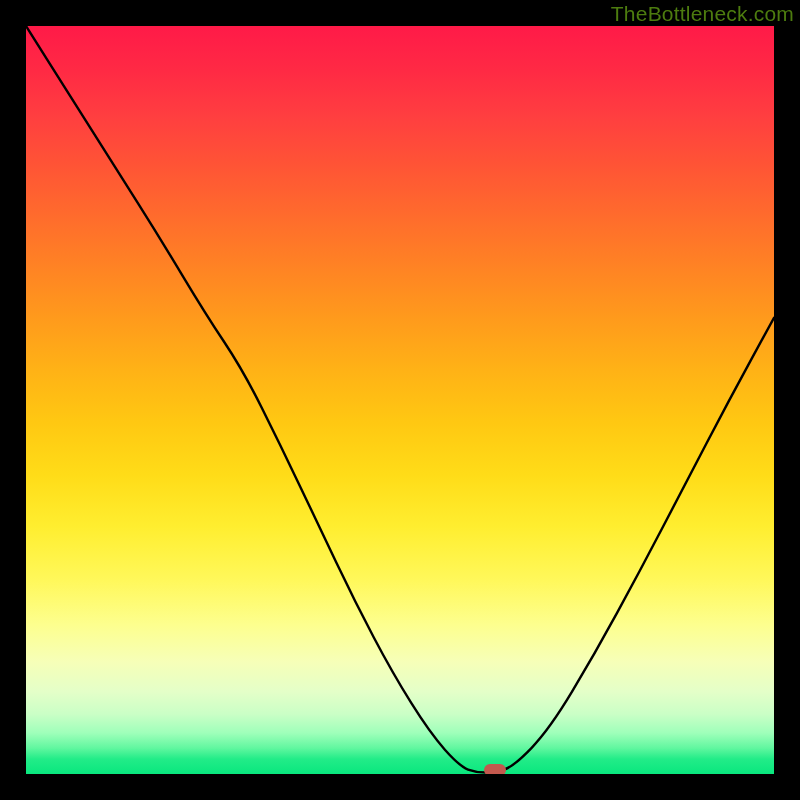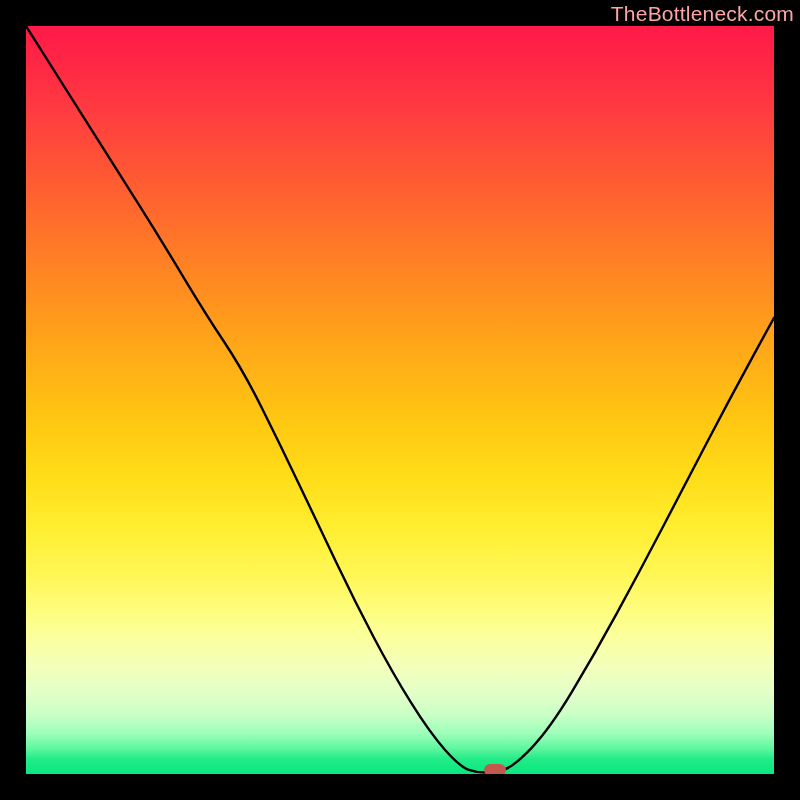--- a/index.html
+++ b/index.html
@@ -63,21 +63,21 @@
     height: 12px;
     border-radius: 6px;
     background: #c3594e;
     transform: translate(-50%, -50%);
   }
   .watermark {
     position: absolute;
     top: 2px;
     right: 6px;
     font: 500 21px Arial, Helvetica, sans-serif;
-    color: #fca5a5;
+    color: #4d7c0f;
     letter-spacing: 0.2px;
   }
 </style>
 </head>
 <body>
 
 <div class="frame">
   <div class="plot">
     <div class="gradient"></div>
     <svg class="curve" viewBox="0 0 748 748" preserveAspectRatio="none">

